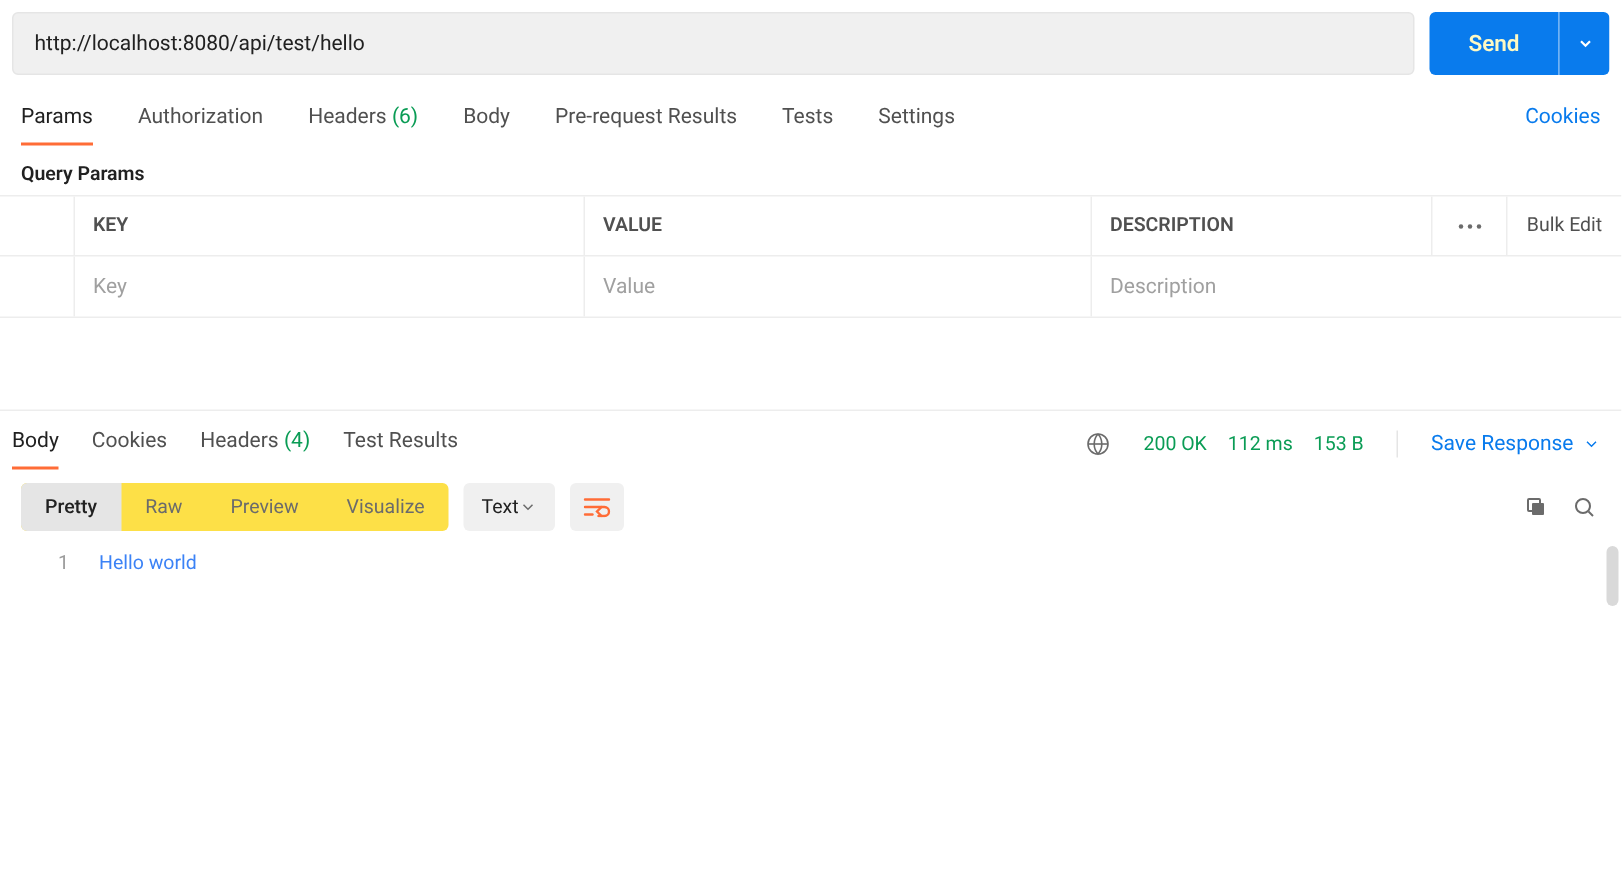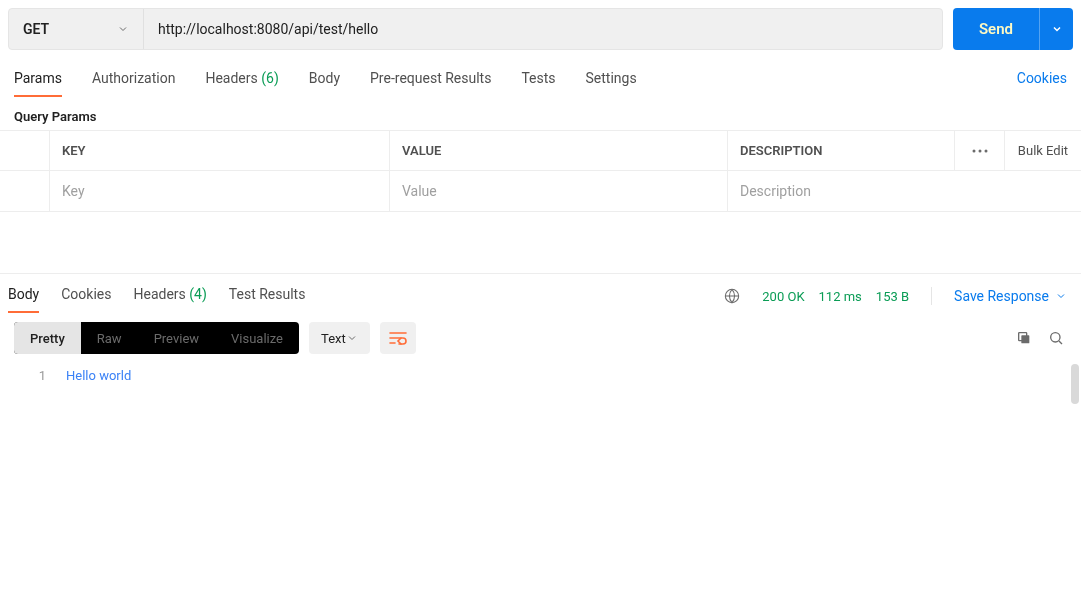--- a/index.html
+++ b/index.html
@@ -55,21 +55,21 @@
   .resp-spacer { flex: 1; }
   .globe-icon { color: #6b6b6b; display: flex; align-items: center; cursor: pointer; }
   .status-pill { display: flex; align-items: center; gap: 14px; font-size: 13px; }
   .status-pill span { color: #0A9C55; }
   .vdivider { width: 1px; height: 18px; background: #e5e5e5; }
   .save-response { color: #097BED; cursor: pointer; font-size: 14px; display: flex; align-items: center; gap: 6px; }
   .save-response svg { width: 12px; height: 12px; }
 
   
   .view-toolbar { display: flex; align-items: center; padding: 10px 14px; gap: 10px; }
-  .view-modes { display: flex; background: #000000; border-radius: 4px; overflow: hidden; height: 32px; }
+  .view-modes { display: flex; background: #fde047; border-radius: 4px; overflow: hidden; height: 32px; }
   .view-mode { padding: 0 16px; display: flex; align-items: center; color: #6b6b6b; cursor: pointer; font-size: 13px; }
   .view-mode.active { background: #e5e5e5; color: #212121; font-weight: 500; }
   .lang-select { display: flex; align-items: center; gap: 0; background: #f0f0f0; border-radius: 4px; height: 32px; padding: 0 12px; cursor: pointer; font-size: 13px; color: #212121; }
   .lang-select .chev { color: #6b6b6b; }
   .wrap-btn { width: 36px; height: 32px; background: #f0f0f0; border-radius: 4px; display: flex; align-items: center; justify-content: center; cursor: pointer; color: #FF6C37; }
   .view-toolbar-spacer { flex: 1; }
   .tool-icon { width: 22px; height: 22px; display: flex; align-items: center; justify-content: center; color: #6b6b6b; cursor: pointer; }
 
   
   .code-area { flex: 1; display: flex; font-family: "SFMono-Regular", Consolas, "Liberation Mono", Menlo, monospace; font-size: 13px; position: relative; }
@@ -79,28 +79,20 @@
 
   svg { display: block; }
 </style>
 </head>
 <body>
 
 <div class="container">
 
   <div class="request-bar">
     <div class="method-url">
-      <div class="method-select">
-        <span>GET</span>
-        <span class="chev">
-          <svg width="12" height="12" viewBox="0 0 24 24" fill="none" stroke="currentColor" stroke-width="2">
-              <polyline points="6 9 12 15 18 9"></polyline>
-            </svg>
-        </span>
-      </div>
       <input class="url-input" value="http://localhost:8080/api/test/hello" style="">
     </div>
     <div class="send-group">
       <button class="send-btn">Send</button>
       <button class="send-more">
         <span>
           <svg viewBox="0 0 24 24" fill="none" stroke="currentColor" stroke-width="3">
               <polyline points="6 9 12 15 18 9"></polyline>
             </svg>
         </span>

